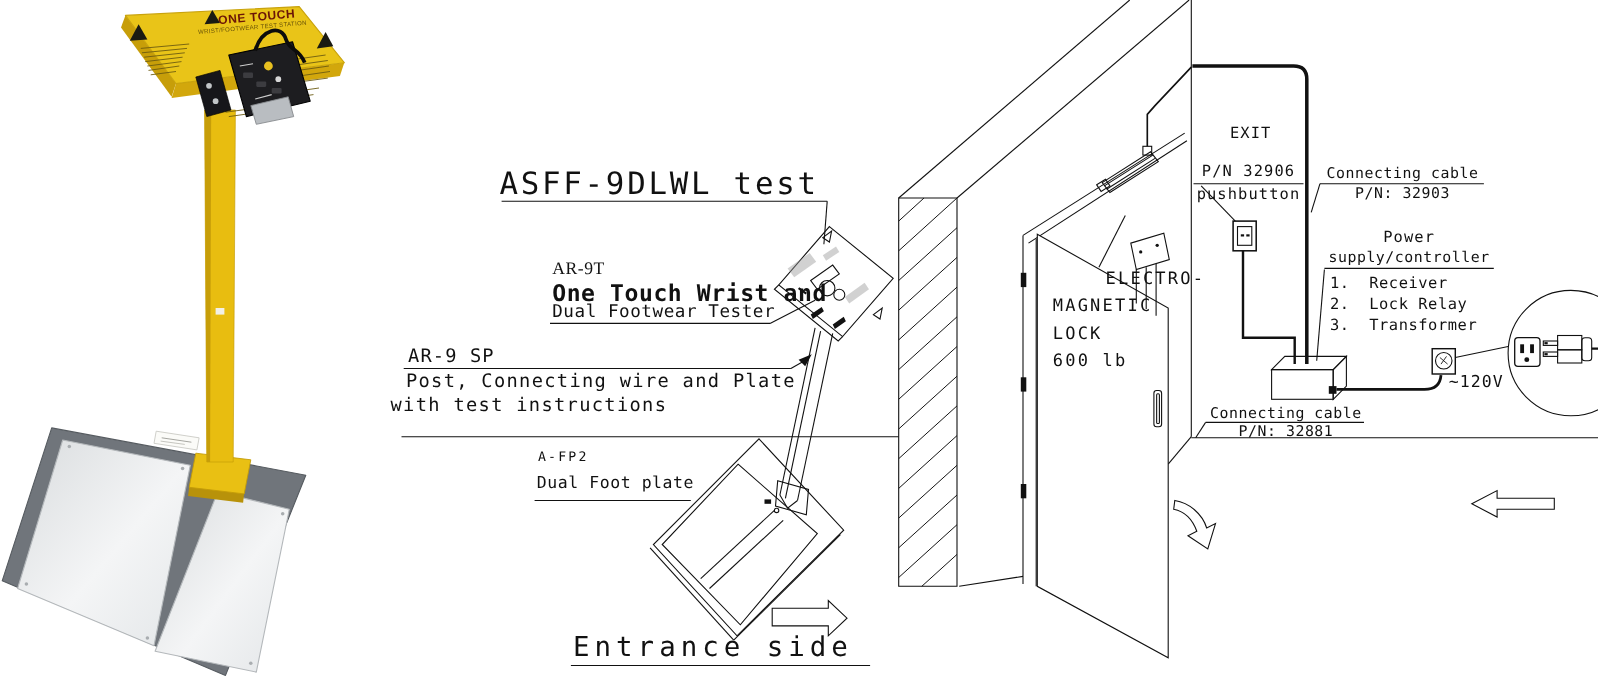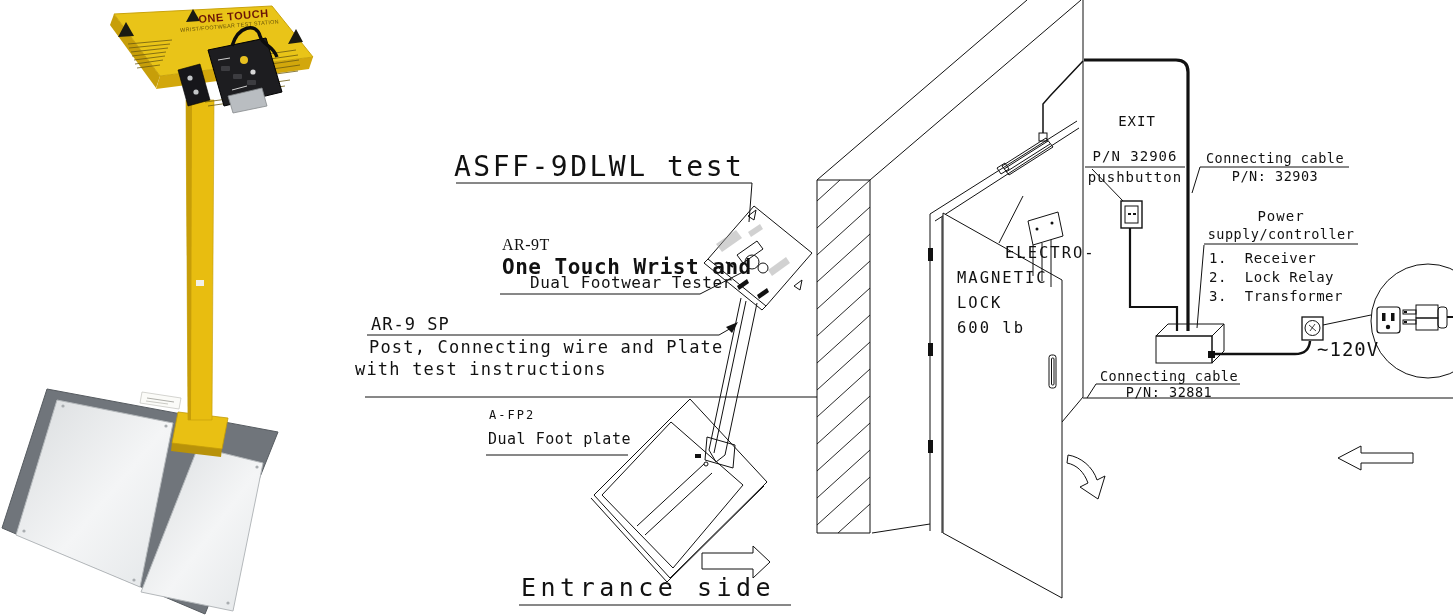--- a/index.html
+++ b/index.html
@@ -280,21 +280,21 @@
   </g>
 </svg>
 
 <div class="lbl photo-title" style="left:198px;top:14px;font-size:11px;letter-spacing:0.5px;">ONE TOUCH</div>
 <div class="lbl photo-sub" style="left:180px;top:28px;font-size:5.5px;letter-spacing:0.3px;">WRIST/FOOTWEAR TEST STATION</div>
 
 <div class="lbl cad" style="left:454px;top:152px;font-size:28px;letter-spacing:2.5px;">ASFF-9DLWL test</div>
 
 <div class="lbl cad" style="left:502px;top:237px;font-size:16px;letter-spacing:0.5px;font-family:Liberation Serif, serif;">AR-9T</div>
 <div class="lbl cad" style="left:502px;top:256px;font-size:21px;letter-spacing:0.5px;font-weight:bold;">One Touch Wrist and</div>
-<div class="lbl cad" style="left:530px;top:275px;font-size:16px;letter-spacing:0.5px;">Dual Footwear Tester</div>
+<div class="lbl cad" style="left:502px;top:275px;font-size:16px;letter-spacing:0.5px;">Dual Footwear Tester</div>
 
 <div class="lbl cad" style="left:371px;top:316px;font-size:17px;letter-spacing:1px;">AR-9 SP</div>
 <div class="lbl cad" style="left:369px;top:339px;font-size:17px;letter-spacing:1.2px;">Post, Connecting wire and Plate</div>
 <div class="lbl cad" style="left:355px;top:361px;font-size:17px;letter-spacing:1.2px;">with test instructions</div>
 
 <div class="lbl cad" style="left:489px;top:409px;font-size:12px;letter-spacing:2px;">A-FP2</div>
 <div class="lbl cad" style="left:488px;top:432px;font-size:15px;letter-spacing:0.5px;">Dual Foot plate</div>
 
 <div class="lbl cad" style="left:521px;top:575px;font-size:25px;letter-spacing:4.5px;">Entrance side</div>
 
@@ -309,18 +309,18 @@
 
 <div class="lbl cad center" style="left:1200px;top:151px;width:150px;font-size:13.5px;letter-spacing:0.5px;">Connecting cable</div>
 <div class="lbl cad center" style="left:1200px;top:169px;width:150px;font-size:13.5px;letter-spacing:0.5px;">P/N: 32903</div>
 
 <div class="lbl cad center" style="left:1205px;top:209px;width:152px;font-size:14px;letter-spacing:1px;">Power</div>
 <div class="lbl cad center" style="left:1205px;top:227px;width:152px;font-size:13.5px;letter-spacing:0.5px;">supply/controller</div>
 <div class="lbl cad" style="left:1209px;top:251px;font-size:14px;letter-spacing:0.5px;">1.  Receiver</div>
 <div class="lbl cad" style="left:1209px;top:270px;font-size:14px;letter-spacing:0.5px;">2.  Lock Relay</div>
 <div class="lbl cad" style="left:1209px;top:289px;font-size:14px;letter-spacing:0.5px;">3.  Transformer</div>
 
-<div class="lbl cad" style="left:1317px;top:340px;font-size:19px;letter-spacing:1px;text-align:right;">~120V</div>
+<div class="lbl cad" style="left:1317px;top:340px;font-size:15px;letter-spacing:1px;text-align:right;">~120V</div>
 
 <div class="lbl cad center" style="left:1095px;top:369px;width:148px;font-size:13.5px;letter-spacing:0.5px;">Connecting cable</div>
 <div class="lbl cad center" style="left:1095px;top:385px;width:148px;font-size:13.5px;letter-spacing:0.5px;">P/N: 32881</div>
 
 </div>
 
 </body></html>

